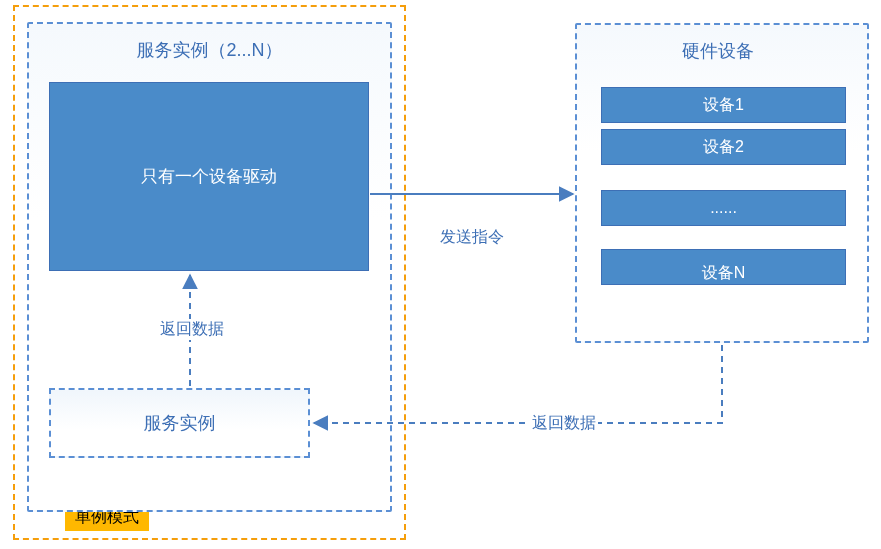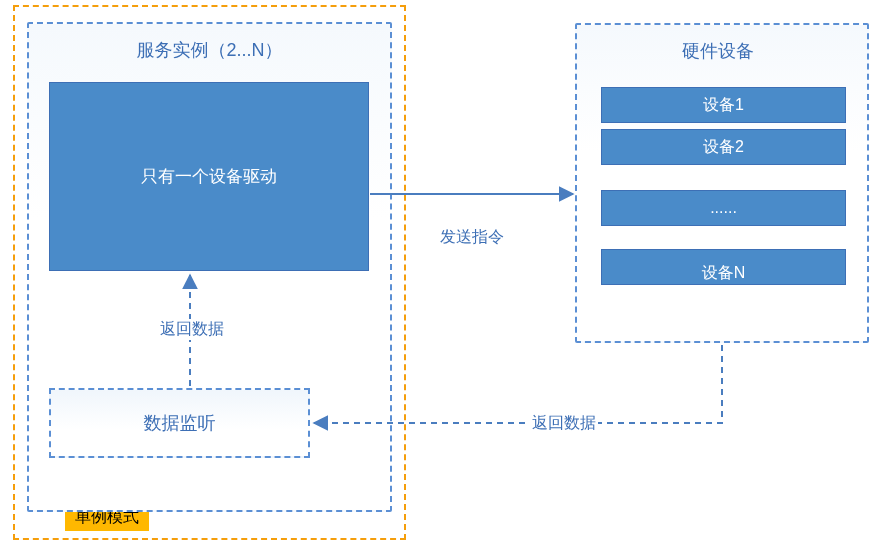--- a/index.html
+++ b/index.html
@@ -138,21 +138,21 @@
 
 <div class="service-box">
   <div class="service-title">服务实例（2...N）</div>
 </div>
 
 <div class="driver-box">
   <span>只有一个设备驱动</span>
 </div>
 
 <div class="listener-box">
-  <span>数据监听</span>
+  <span>服务实例</span>
 </div>
 
 <div class="hw-box">
   <div class="hw-title">硬件设备</div>
   <div class="device d1">
       <span>设备1</span>
     </div>
   <div class="device d2">
       <span>设备2</span>
     </div>

